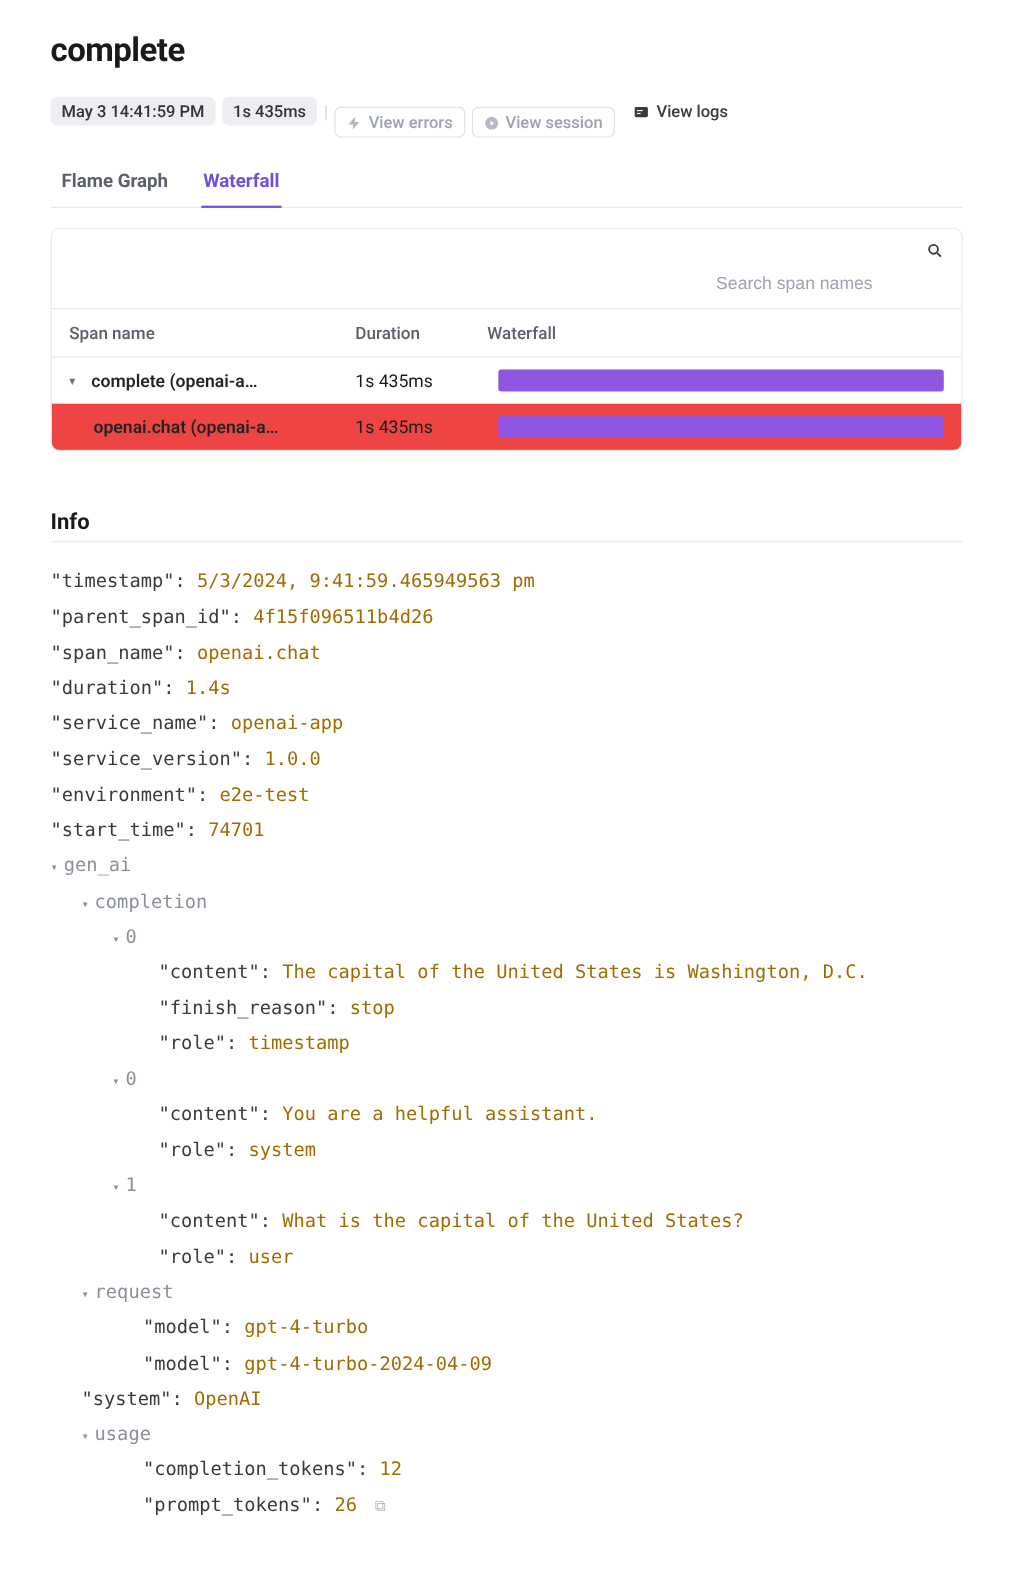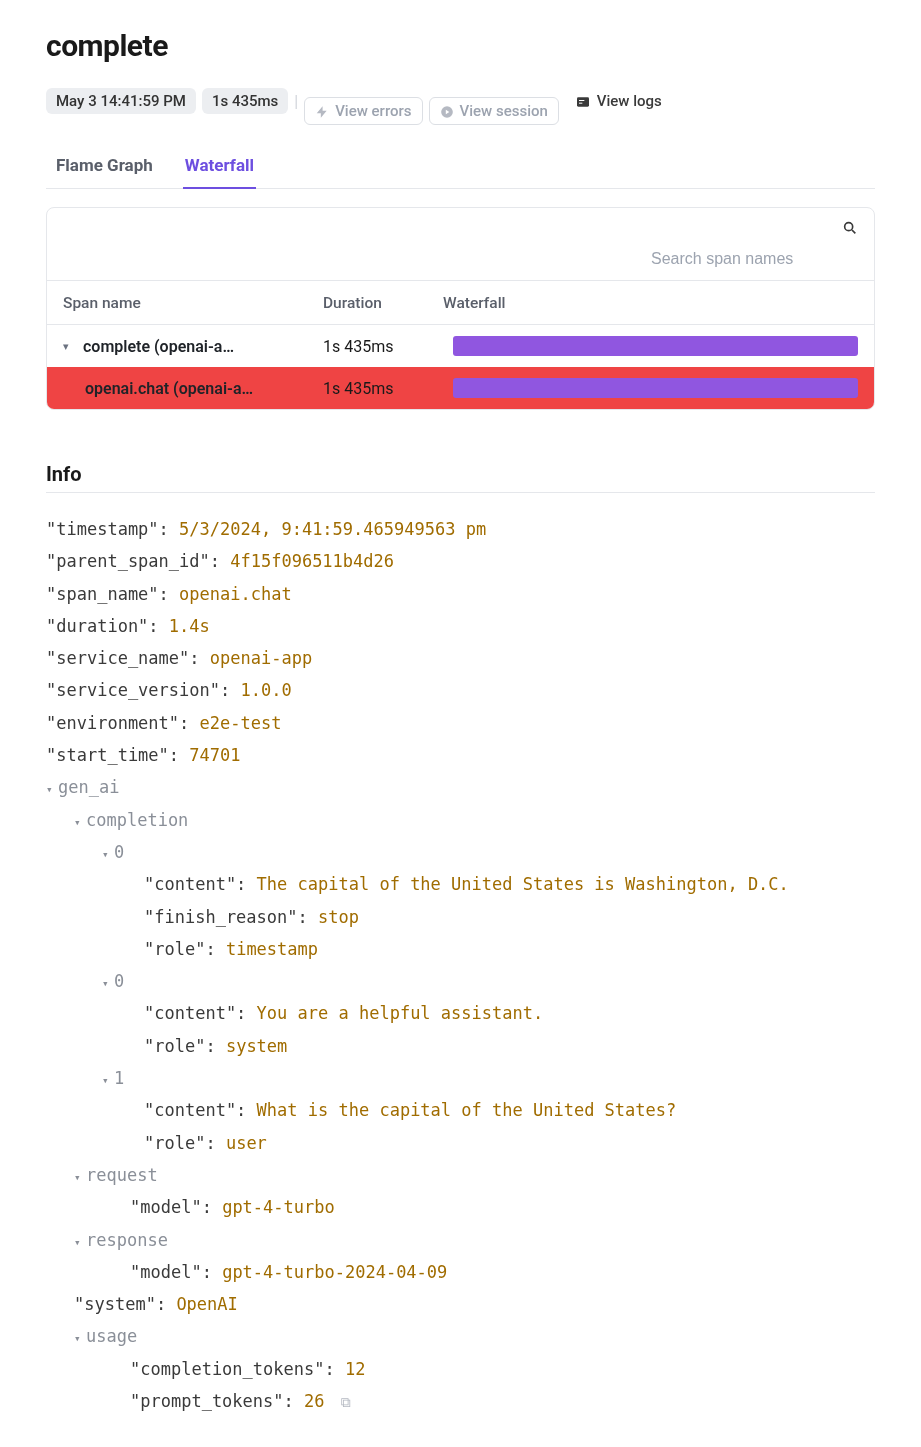--- a/index.html
+++ b/index.html
@@ -236,21 +236,20 @@
   <div class="kv ind2"><span class="tree-chev">▾</span><span class="tree-key">0</span></div>
   <div class="kv ind4"><span class="key">"content":</span> <span class="val">You are a helpful assistant.</span></div>
   <div class="kv ind4"><span class="key">"role":</span> <span class="val">system</span></div>
   <div class="kv ind2"><span class="tree-chev">▾</span><span class="tree-key">1</span></div>
   <div class="kv ind4"><span class="key">"content":</span> <span class="val">What is the capital of the United States?</span></div>
   <div class="kv ind4"><span class="key">"role":</span> <span class="val">user</span></div>
 
   <div class="kv ind1"><span class="tree-chev">▾</span><span class="tree-key">request</span></div>
   <div class="kv ind3"><span class="key">"model":</span> <span class="val">gpt-4-turbo</span></div>
 
-  <div class="kv ind1"><span class="tree-chev">▾</span><span class="tree-key">response</span></div>
   <div class="kv ind3"><span class="key">"model":</span> <span class="val">gpt-4-turbo-2024-04-09</span></div>
 
   <div class="kv ind1"><span class="key">"system":</span> <span class="val">OpenAI</span></div>
 
   <div class="kv ind1"><span class="tree-chev">▾</span><span class="tree-key">usage</span></div>
   <div class="kv ind3"><span class="key">"completion_tokens":</span> <span class="val">12</span></div>
   <div class="kv ind3"><span class="key">"prompt_tokens":</span> <span class="val">26</span> <span class="copy-icon">⧉</span></div>
 </div>
 
 </body></html>

